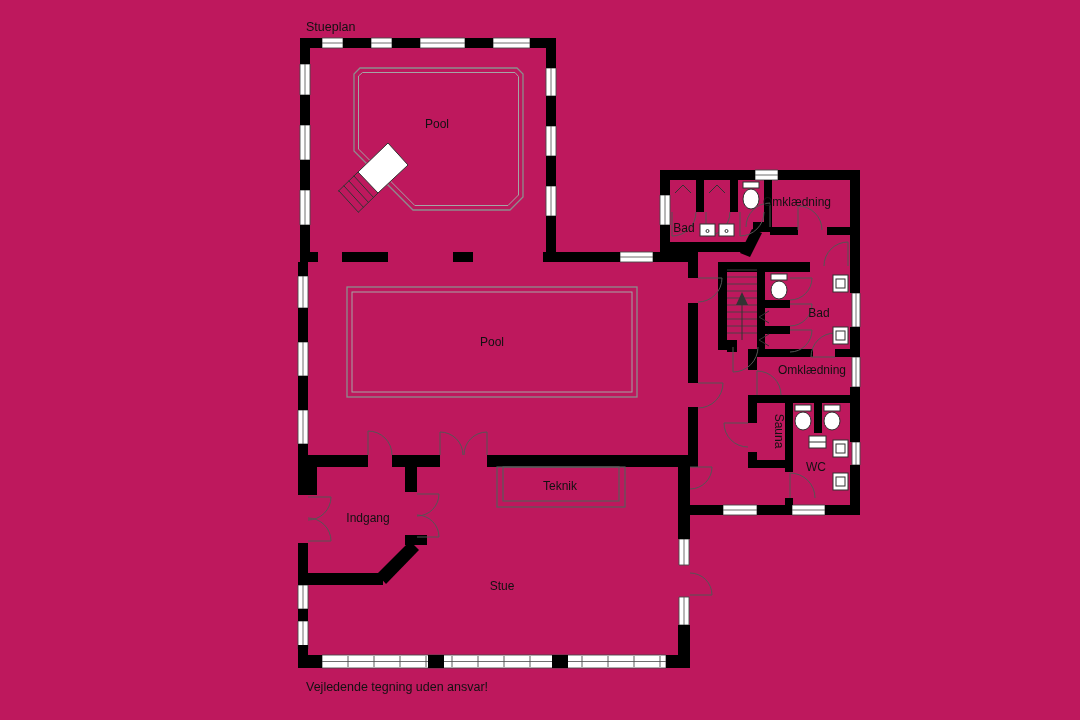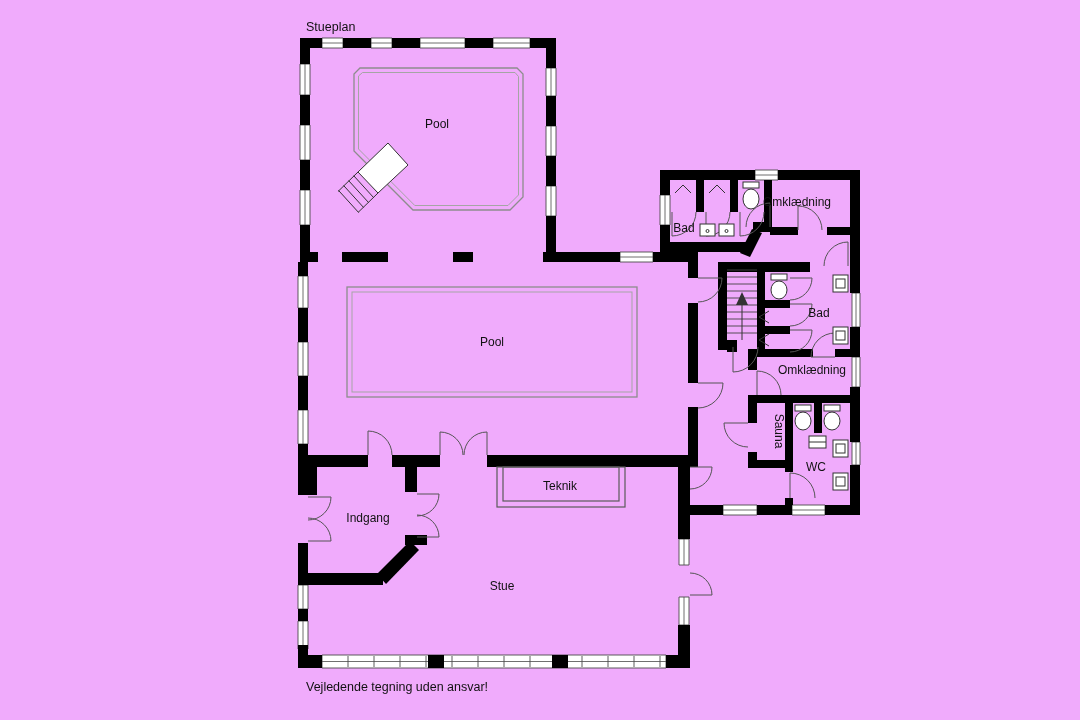--- a/index.html
+++ b/index.html
@@ -1,16 +1,16 @@
 <!DOCTYPE html>
 <html><head>
 <meta charset="utf-8">
 <style>
   html,body{margin:0;padding:0;background:#f6f6f6;}
-  .canvas{position:relative;width:1080px;height:720px;background:#f0abfc;overflow:hidden;
+  .canvas{position:relative;width:1080px;height:720px;background:#be185d;overflow:hidden;
           font-family:"Liberation Sans","DejaVu Sans",sans-serif;}
   svg{display:block;}
   .wall{fill:#000;stroke:none;}
   .winrect{fill:#ffffff;stroke:#4a4a4a;stroke-width:0.9;}
   .winline{stroke:#4a4a4a;stroke-width:0.8;fill:none;}
   .mullion{stroke:#4a4a4a;stroke-width:0.9;fill:none;}
   .pool{fill:none;stroke:#8d8d8d;stroke-width:1.3;}
   .pool2{fill:none;stroke:#a5a5a5;stroke-width:1;}
   .door{fill:none;stroke:#555;stroke-width:1;}
   .fixture{fill:#ffffff;stroke:#333;stroke-width:1;}

